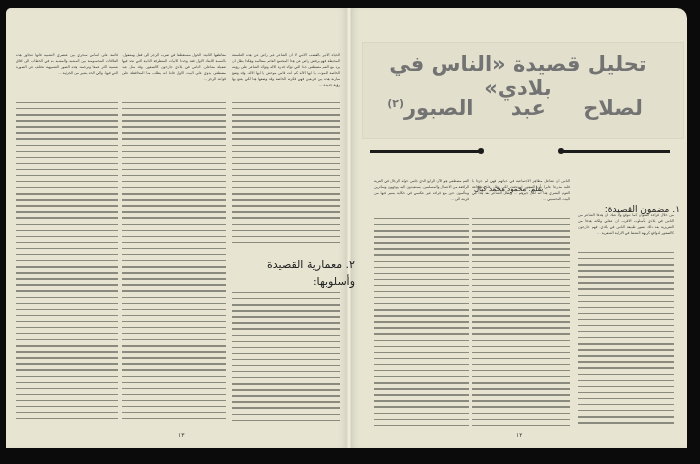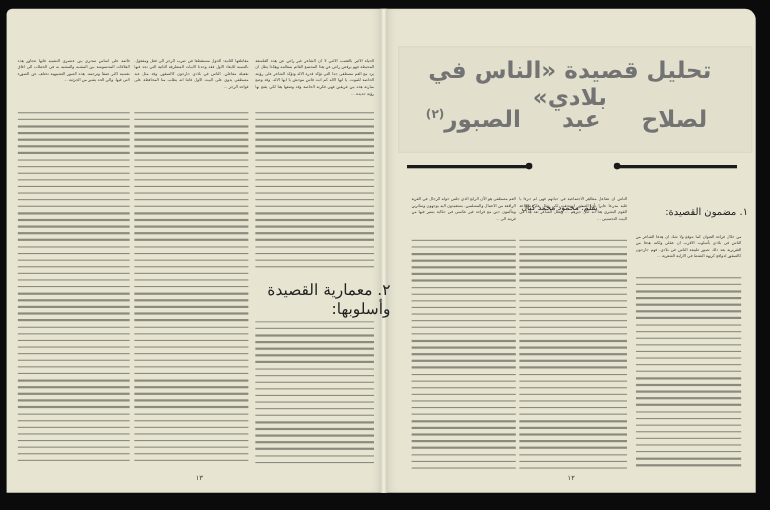--- a/index.html
+++ b/index.html
@@ -15,22 +15,22 @@
   .line{height:1.4px;background:#6c6b62;margin-bottom:4.7px;opacity:.75;}
   .title{position:absolute;direction:rtl;text-align:center;font-family:"DejaVu Sans",sans-serif;font-weight:bold;color:#737373;}
   .title1{left:368px;top:52px;width:300px;font-size:21px;letter-spacing:2px;}
   .title2{left:380px;top:80px;width:270px;font-size:21px;word-spacing:30px;margin-top:16px;}
   .title-box{position:absolute;left:362px;top:42px;width:320px;height:95px;border:1px solid rgba(0,0,0,.04);background:rgba(0,0,0,.02);}
   .byline{position:absolute;left:370px;top:145px;width:300px;height:12px;}
   .byline .bar{position:absolute;top:5px;height:3px;background:#1b1b1b;}
   .byline .dot{position:absolute;top:3px;width:6px;height:6px;border-radius:50%;background:#1b1b1b;}
   .byline .txt{position:absolute;left:104px;top:0;width:74px;text-align:left;direction:rtl;font-size:7px;color:#1e1e1e;font-family:"DejaVu Sans",sans-serif;margin-top:40px;}
   .heading{position:absolute;direction:rtl;font-family:"DejaVu Sans",sans-serif;color:#222;}
-  .h-content{left:580px;top:188px;width:100px;font-size:9px;text-align:right;}
-  .h-arch{left:235px;top:256px;width:120px;font-size:14px;line-height:17px;letter-spacing:1.5px;}
+  .h-content{left:580px;top:204px;width:100px;font-size:9px;text-align:right;}
+  .h-arch{left:235px;top:256px;width:120px;font-size:11px;line-height:17px;letter-spacing:1.5px;}
   .pageno{position:absolute;font-size:6px;color:#333;font-family:"DejaVu Sans",sans-serif;}
 </style>
 </head>
 <body>
 
 <div class="page page-left"></div>
 <div class="page page-right"></div>
 <div class="gutter"></div>
 
 <div class="title-box"></div>

